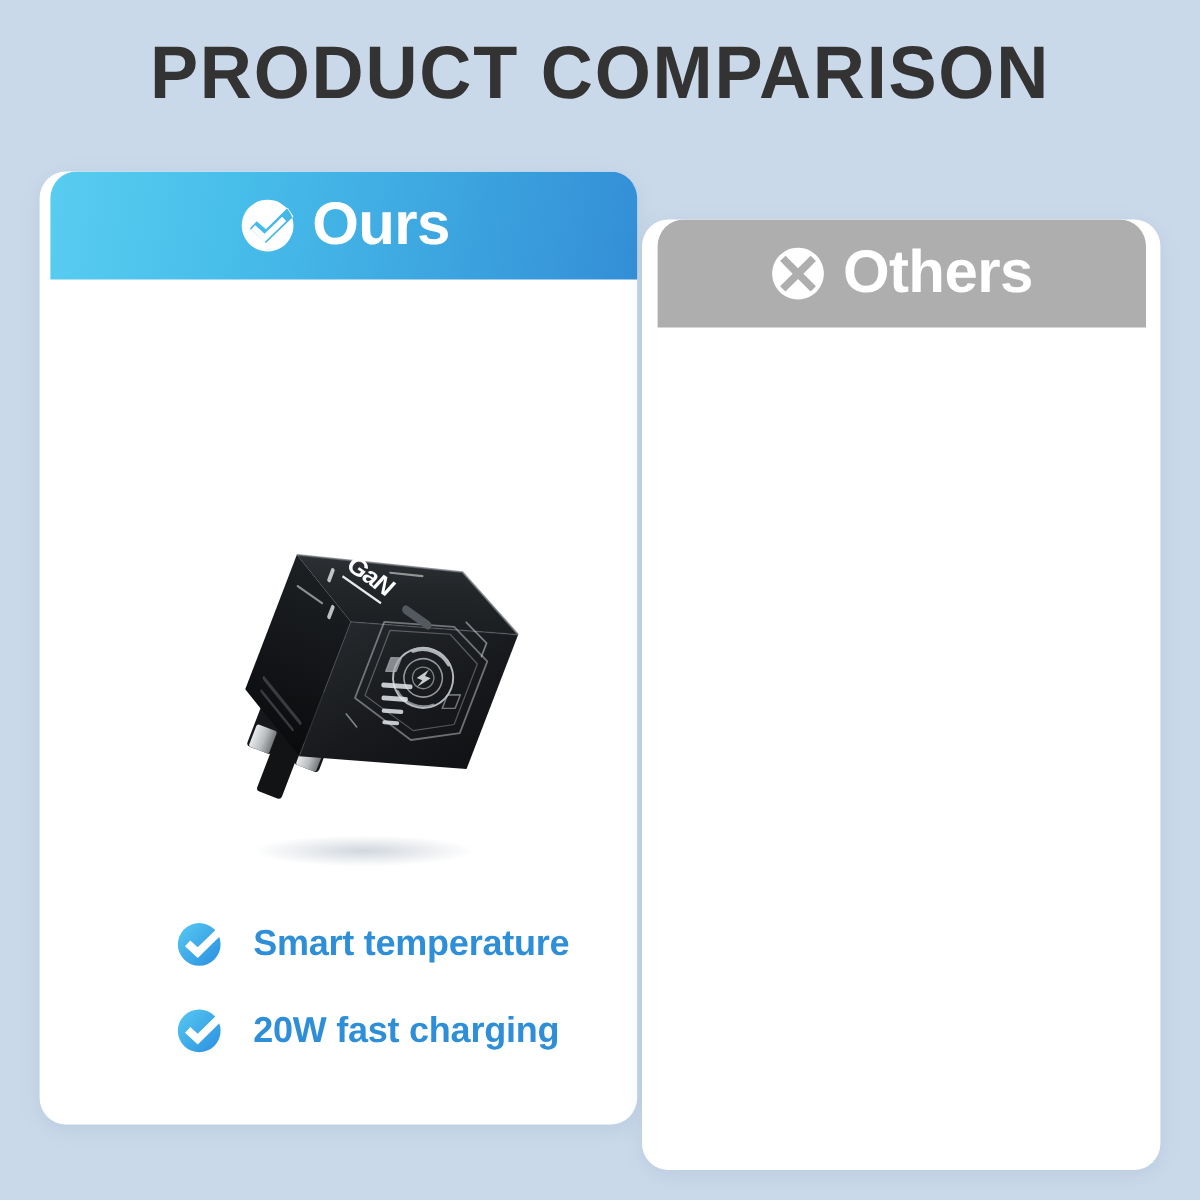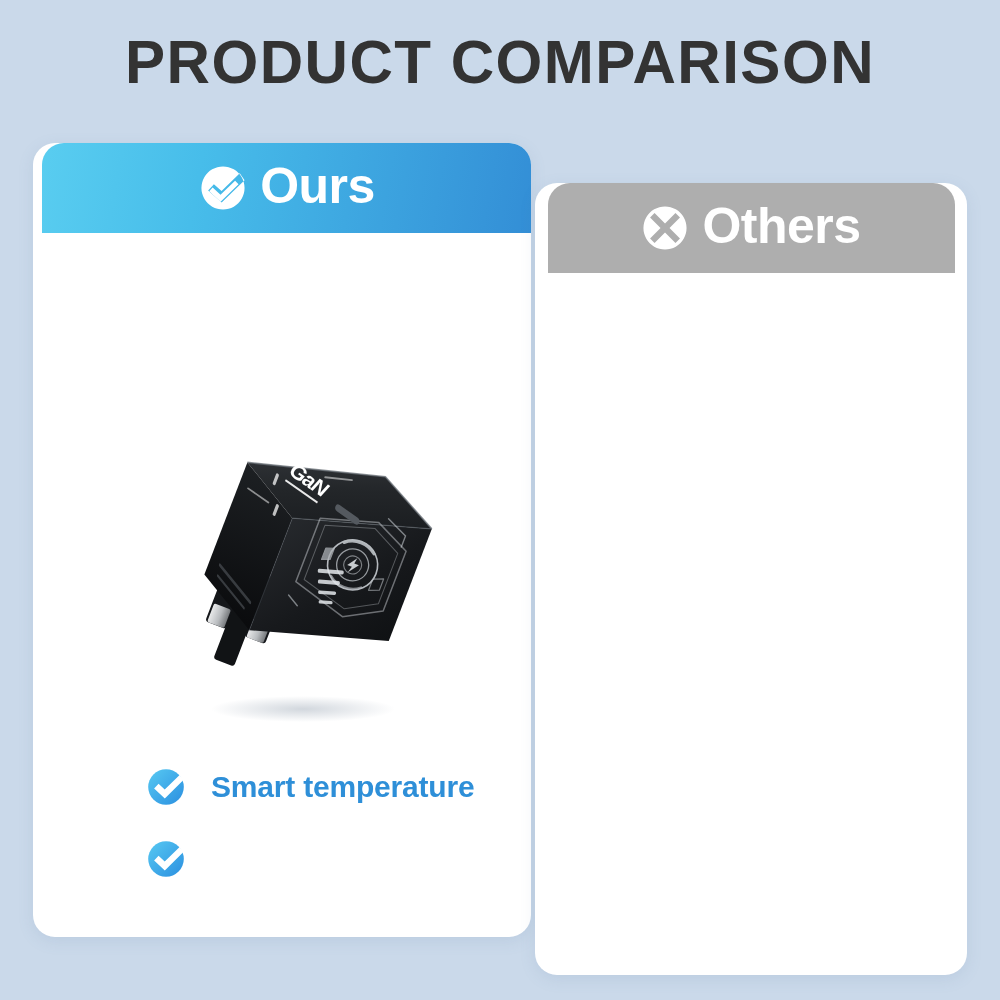--- a/index.html
+++ b/index.html
@@ -265,20 +265,21 @@
       </span>
       <span class="feature-text">Smart temperature</span>
     </div>
     <div class="feature-item">
       <span class="bullet-icon">
         <svg viewBox="0 0 48 48" width="38" height="38" aria-hidden="true">
           <circle cx="24" cy="24" r="22.5" fill="url(#ckg1)"></circle>
           <path d="M41.2 8.8 L22.4 27.0 L14.6 20.0 L9.0 26.0 L22.5 38.4 L46.0 15.2 Z" fill="#ffffff"></path>
         </svg>
       </span>
+      <span class="feature-text">20W fast charging</span>
     </div>
 
   </div>
 </div>
 
 <div class="card card-others">
 
   <div class="card-header header-others">
     <span class="header-icon">
       <svg viewBox="0 0 48 48" width="46" height="46" aria-hidden="true">

